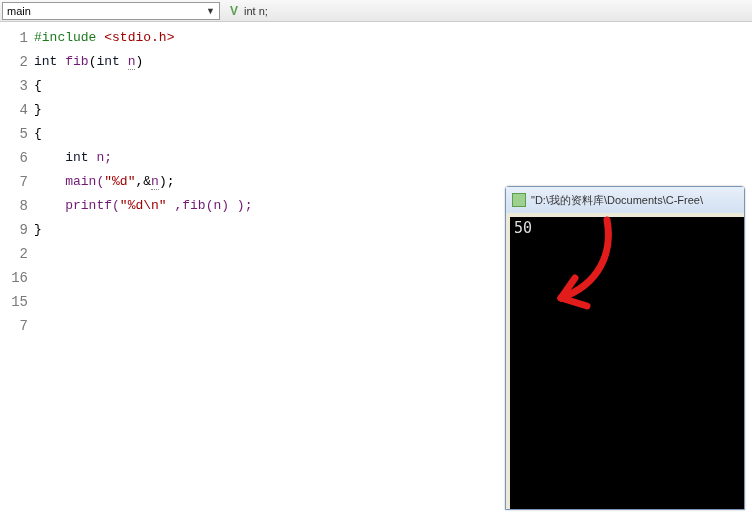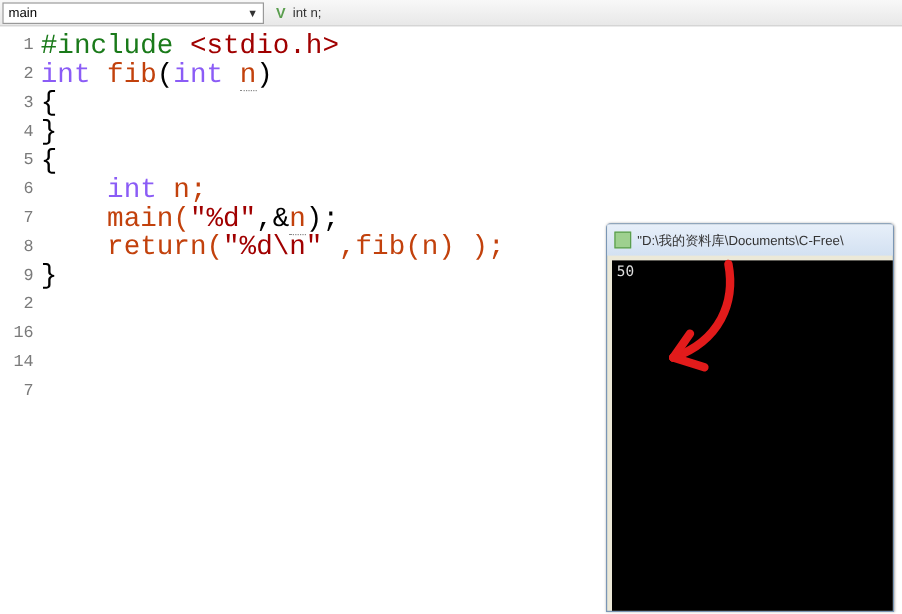--- a/index.html
+++ b/index.html
@@ -6,32 +6,32 @@
   body { font-family: "Courier New", monospace; font-size:16px; background:#fff; width:752px; height:512px; overflow:hidden; position:relative; }
   .toolbar { height:22px; background:linear-gradient(#f8f8f8,#e8e8e8); border-bottom:1px solid #ccc; display:flex; align-items:center; font-family:"MS Sans Serif",Tahoma,sans-serif; font-size:11px; }
   .dropdown { border:1px solid #999; background:#fff; height:18px; width:218px; padding:0 4px; display:flex; align-items:center; justify-content:space-between; margin-left:2px; }
   .dropdown .arrow { font-size:9px; color:#333; }
   .icon-v { color:#5a9e4e; font-weight:bold; margin:0 6px 0 10px; font-size:12px; }
   .decl { color:#333; }
   .editor { display:flex; padding-top:4px; }
   .gutter { width:34px; text-align:right; color:#7a7a7a; font-size:14px; padding-right:6px; user-select:none; }
   .gutter div { height:24px; line-height:24px; }
   .code { flex:1; }
-  .line { height:24px; line-height:24px; white-space:pre; font-size:23px; }
-  .kw { color:#8b5cf6;text-align:center; }
+  .line { height:24px; line-height:24px; white-space:pre; font-size:13px; }
+  .kw { color:#0f172a;text-align:center; }
   .pp { color:#1a7a1a; }
   .inc { color:#a00000; }
   .num { color:#a00000; }
   .str { color:#a00000; }
-  .id { color:#c2410c; }
+  .id { color:#701a75; }
   .var-ul { border-bottom:1px dotted #888; }
   .console-wrap { position:absolute; left:505px; top:186px; width:240px; height:324px; background:#ece9d8; border:1px solid #7a96b5; border-radius:4px 4px 0 0; box-shadow:0 0 2px rgba(0,0,0,.3); }
   .titlebar { height:26px; background:linear-gradient(#e7eff9,#d3e1f2); display:flex; align-items:center; padding:0 6px; font-family:Tahoma,sans-serif; font-size:11px; color:#333; }
   .title-icon { width:14px; height:14px; background:#9ed08f; border:1px solid #5a9e4e; margin-right:5px; }
-  .console { position:absolute; left:4px; top:30px; right:0; bottom:0; background:#000; color:#ddd; font-family:"Lucida Console",monospace; font-size:12px; padding:2px 4px; }
+  .console { position:absolute; left:4px; top:30px; right:0; bottom:0; background:#000; color:#ddd; font-family:"Lucida Console",monospace; font-size:15px; padding:2px 4px; }
   .annot { position:absolute; left:515px; top:212px; width:120px; height:110px; pointer-events:none; }
 </style>
 </head>
 <body>
 
 <div class="toolbar">
   <div class="dropdown">
     <span>main</span>
     <span class="arrow">▼</span>
   </div>
@@ -45,32 +45,32 @@
       <div>2</div>
       <div>3</div>
     <div>4</div>
       <div>5</div>
       <div>6</div>
     <div>7</div>
       <div>8</div>
       <div>9</div>
     <div>2</div>
       <div>16</div>
-      <div>14</div>
+      <div>15</div>
     <div>7</div>
   </div>
   <div class="code">
     <div class="line"><span class="pp">#include</span> <span class="inc">&lt;stdio.h&gt;</span></div>
     <div class="line"><span class="kw">int</span> <span class="id">fib</span><span>(</span><span class="kw">int</span><span> </span><span class="id var-ul">n</span><span>)</span></div>
     <div class="line"><span>{</span></div>
     <div class="line"><span>}</span></div>
     <div class="line"><span>{</span></div>
     <div class="line"><span>    </span><span class="kw">int</span><span> </span><span class="id">n;</span></div>
     <div class="line"><span>    </span><span class="id">main(</span><span class="str">"%d"</span><span>,&amp;</span><span class="id var-ul">n</span><span>);</span></div>
-    <div class="line"><span>    </span><span class="id">return(</span><span class="str">"%d\n"</span><span class="id"> ,fib(n) );</span></div>
+    <div class="line"><span>    </span><span class="id">printf(</span><span class="str">"%d\n"</span><span class="id"> ,fib(n) );</span></div>
     <div class="line"><span>}</span></div>
     <div class="line"></div>
   </div>
 </div>
 
 <div class="console-wrap">
   <div class="titlebar">
     <div class="title-icon"></div>
     <span>"D:\我的资料库\Documents\C-Free\</span>
   </div>

